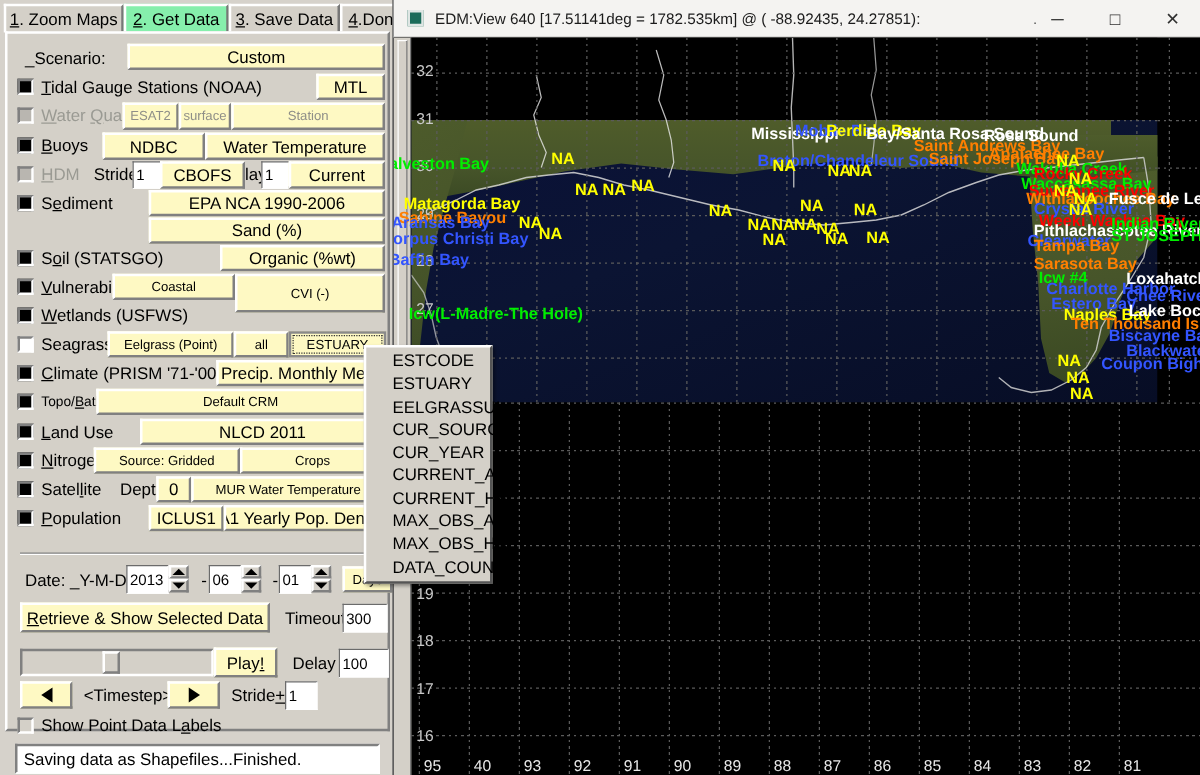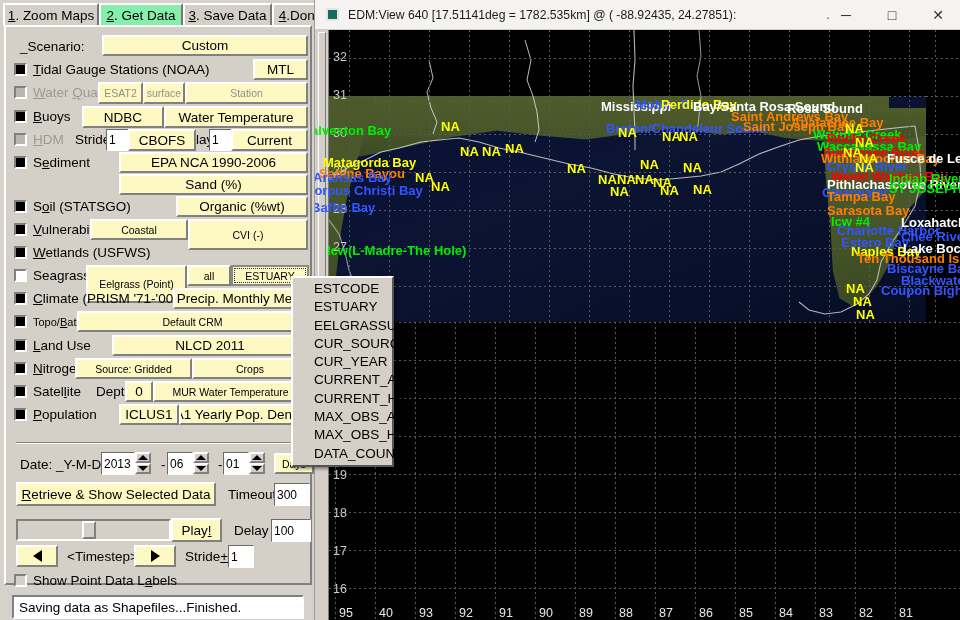--- a/index.html
+++ b/index.html
@@ -343,21 +343,21 @@
 
       <div class="row" style="left:8px; top:218px;">
         <div class="cb on"></div>
         <span class="lbl"><u>W</u>etlands (USFWS)</span>
       </div>
 
       <div class="row" style="left:8px; top:241px;">
         <div class="cb" style="background:#ffffff;"></div>
         <span class="lbl">Sea<u>g</u>rass</span>
       </div>
-      <div class="btn sm" style="position:absolute;left:80px;top:238px;width:101px;height:38px;">
+      <div class="btn sm" style="position:absolute;left:80px;top:238px;width:101px;height:21px;">
         <span>Eelgrass (Point)</span>
       </div>
       <div class="btn sm" style="position:absolute;left:181px;top:238px;width:44px;height:21px;">
         <span>all</span>
       </div>
       <div class="btn sm focus" style="position:absolute;left:225px;top:238px;width:78px;height:21px;">
         <span>ESTUARY</span>
       </div>
 
       <div class="row" style="left:8px; top:264px;">

